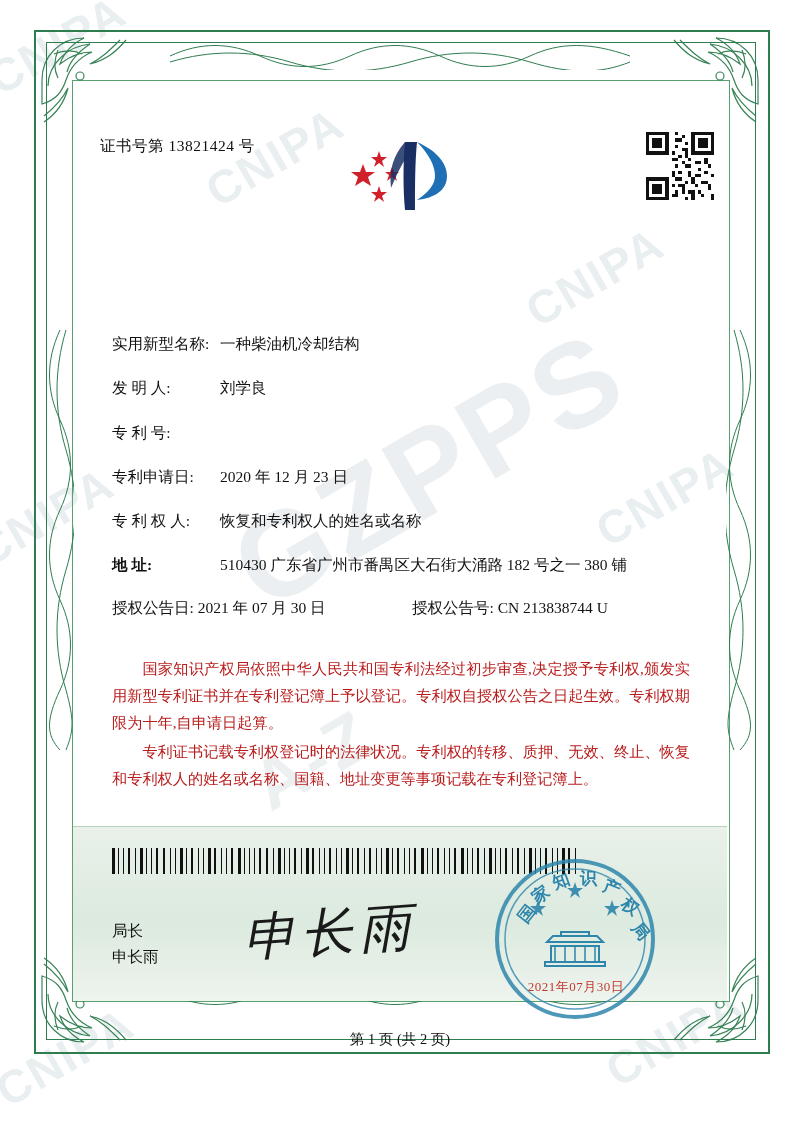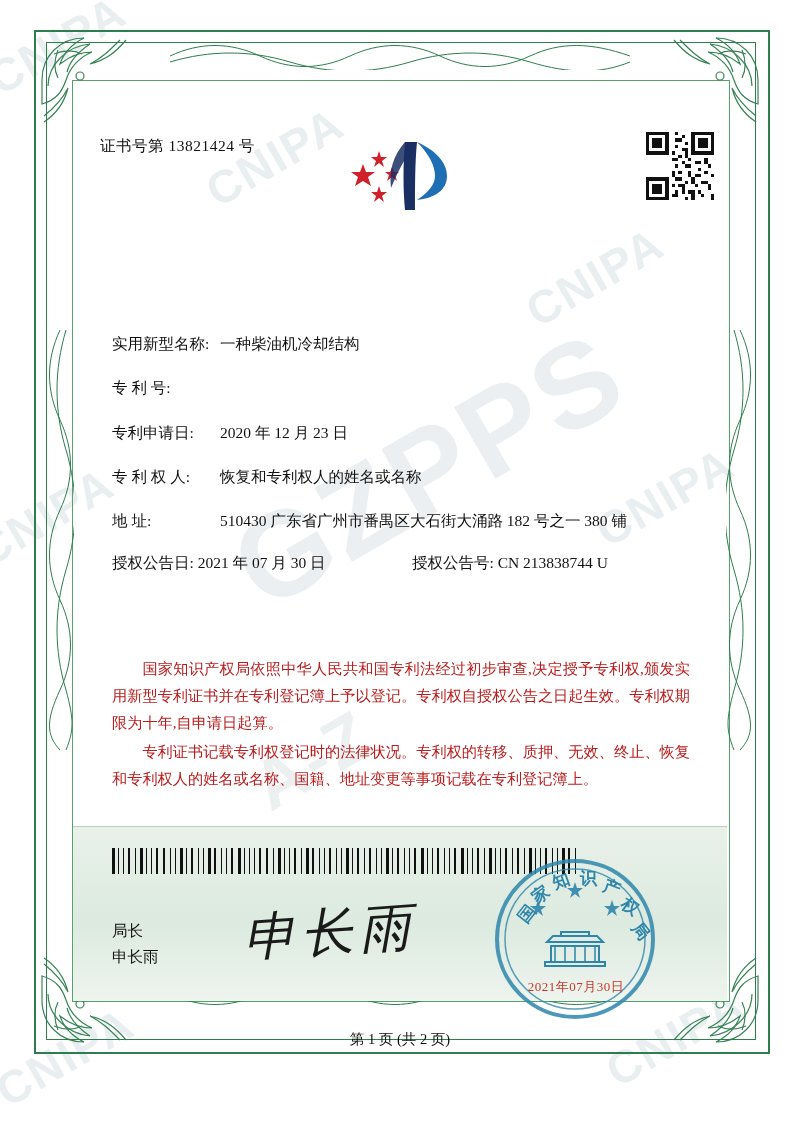--- a/index.html
+++ b/index.html
@@ -171,21 +171,21 @@
     line-height: 1.5;
   }
   .f-label {
     width: 108px;
     flex: 0 0 108px;
     white-space: nowrap;
   }
   .f-value {
     flex: 1;
   }
-  .f-wide .f-label { width: 108px; flex: 0 0 108px; }
+  .f-wide .f-label { width: 108px; flex: 0 0 108px; font-weight: bold; }
 
   .pub-row {
     display: flex;
     margin-bottom: 0;
     font-size: 15.5px;
   }
   .pub-a { width: 300px; flex: 0 0 300px; }
   .pub-b { flex: 1; }
 
   .paras {
@@ -466,20 +466,24 @@
       </svg>
     </div>
 
 
     <div class="fields">
       <div class="field-row">
         <div class="f-label">实用新型名称:</div>
         <div class="f-value">一种柴油机冷却结构</div>
       </div>
       <div class="field-row">
+        <div class="f-label">发 明 人:</div>
+        <div class="f-value">刘学良</div>
+      </div>
+      <div class="field-row">
         <div class="f-label">专 利 号:</div>
       </div>
       <div class="field-row">
         <div class="f-label">专利申请日:</div>
         <div class="f-value">2020 年 12 月 23 日</div>
       </div>
       <div class="field-row">
         <div class="f-label">专 利 权 人:</div>
         <div class="f-value">恢复和专利权人的姓名或名称</div>
       </div>

